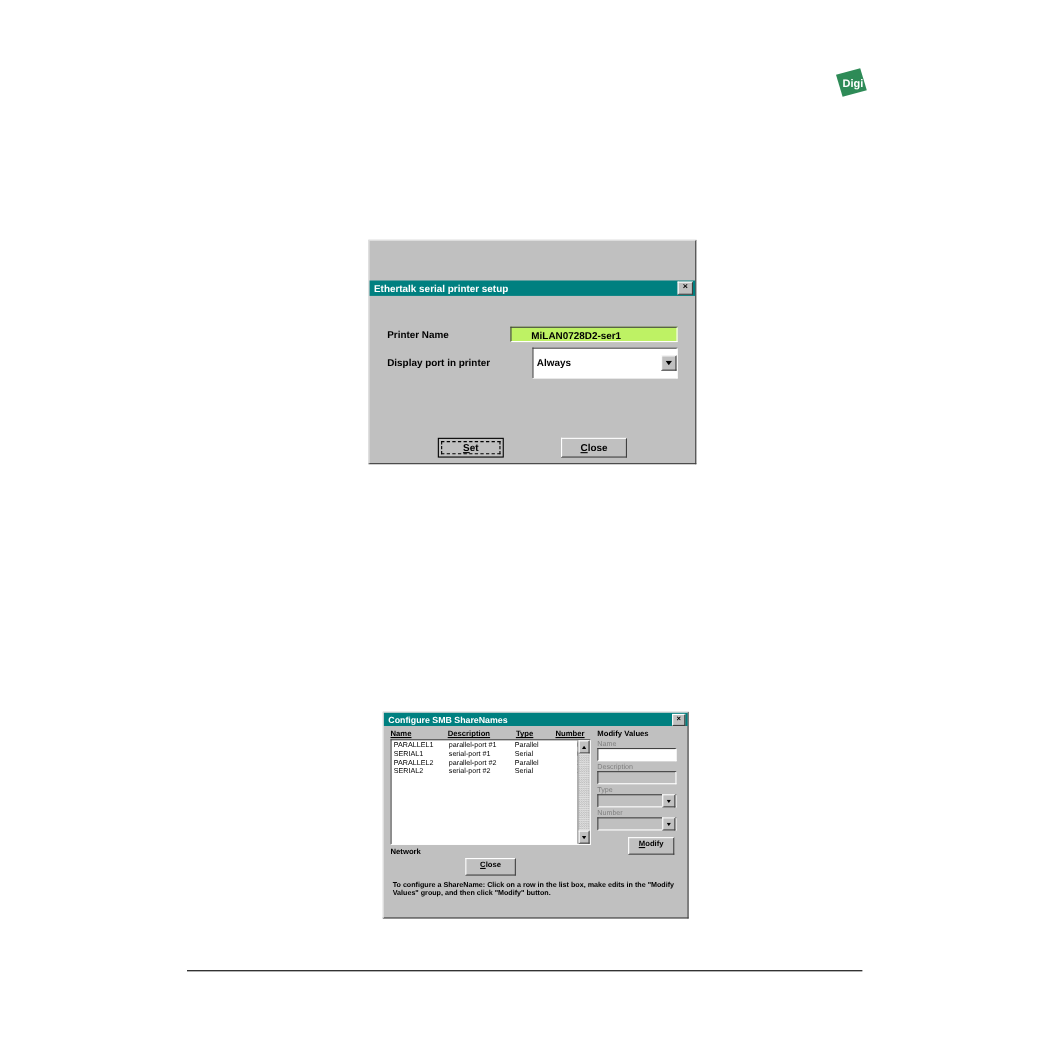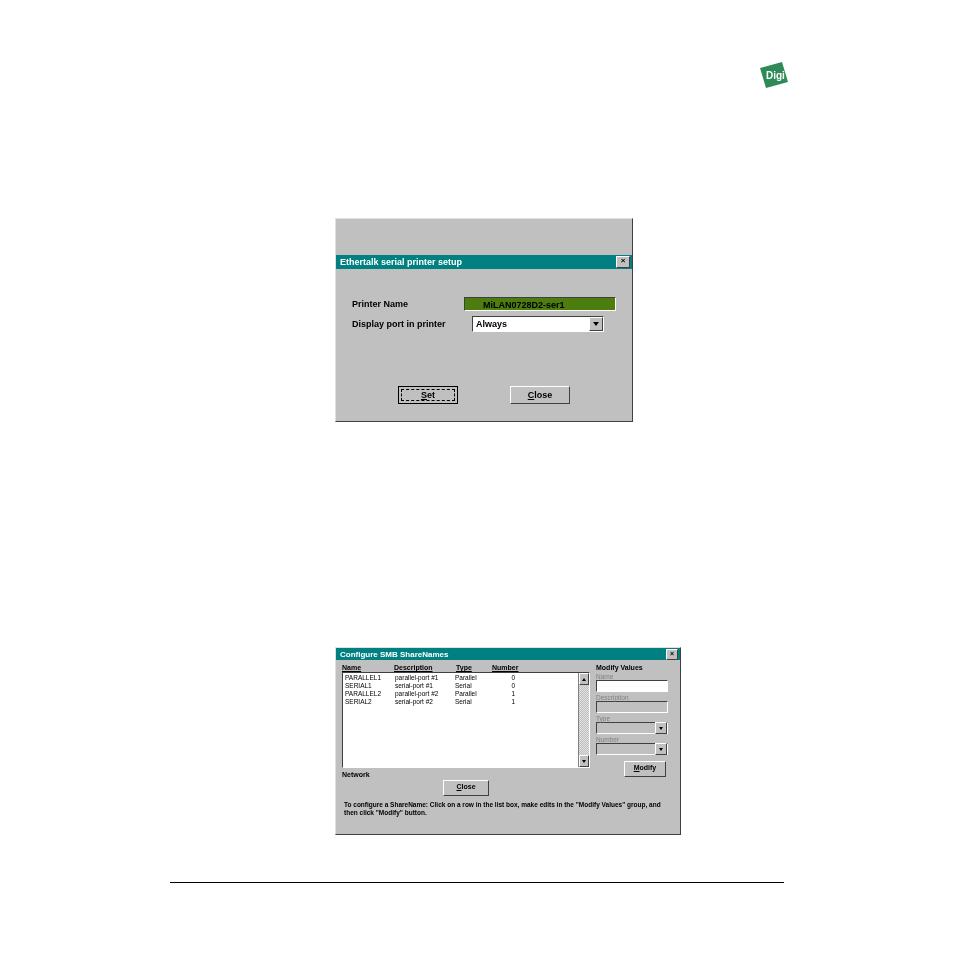--- a/index.html
+++ b/index.html
@@ -66,43 +66,44 @@
   }
   .dlg1 .body {
     position: relative;
     padding: 28px 16px 8px 16px;
     font-size: 9px;
   }
   .dlg1 .row {
     display: flex;
     align-items: center;
     margin-bottom: 5px;
+    justify-content: space-between;
   }
   .dlg1 .row .lbl {
     width: 120px;
     font-weight: bold;
     font-size: 9px;
   }
   .dlg1 .input-sunken {
     width: 160px;
     height: 14px;
-    background: #4d7c0f;
+    background: #bef264;
     border-top: 1px solid #404040;
     border-left: 1px solid #404040;
     border-right: 1px solid #fff;
     border-bottom: 1px solid #fff;
     font-size: 9px;
     font-weight: bold;
     padding: 0 18px;
     line-height: 14px;
     box-sizing: border-box;
   }
   .dlg1 .select-sunken {
     width: 132px;
-    height: 16px;
+    height: 28px;
     background: #fff;
     border-top: 1px solid #404040;
     border-left: 1px solid #404040;
     border-right: 1px solid #fff;
     border-bottom: 1px solid #fff;
     font-size: 9px;
     font-weight: bold;
     display: flex;
     align-items: center;
     justify-content: space-between;
@@ -145,23 +146,23 @@
   .dlg1 .btnrow-wrap {
     margin-top: 54px;
     display:flex;
     justify-content:center;
     gap:52px;
   }
 
   
   .dlg2 {
     position: absolute;
-    left: 335px;
+    left: 348px;
     top: 647px;
-    width: 346px;
+    width: 278px;
     height: 188px;
     background: #c0c0c0;
     border-top: 1px solid #e0e0e0;
     border-left: 1px solid #e0e0e0;
     border-right: 1px solid #404040;
     border-bottom: 1px solid #404040;
     box-sizing: border-box;
   }
   .dlg2 .titlebar {
     height: 12px;

